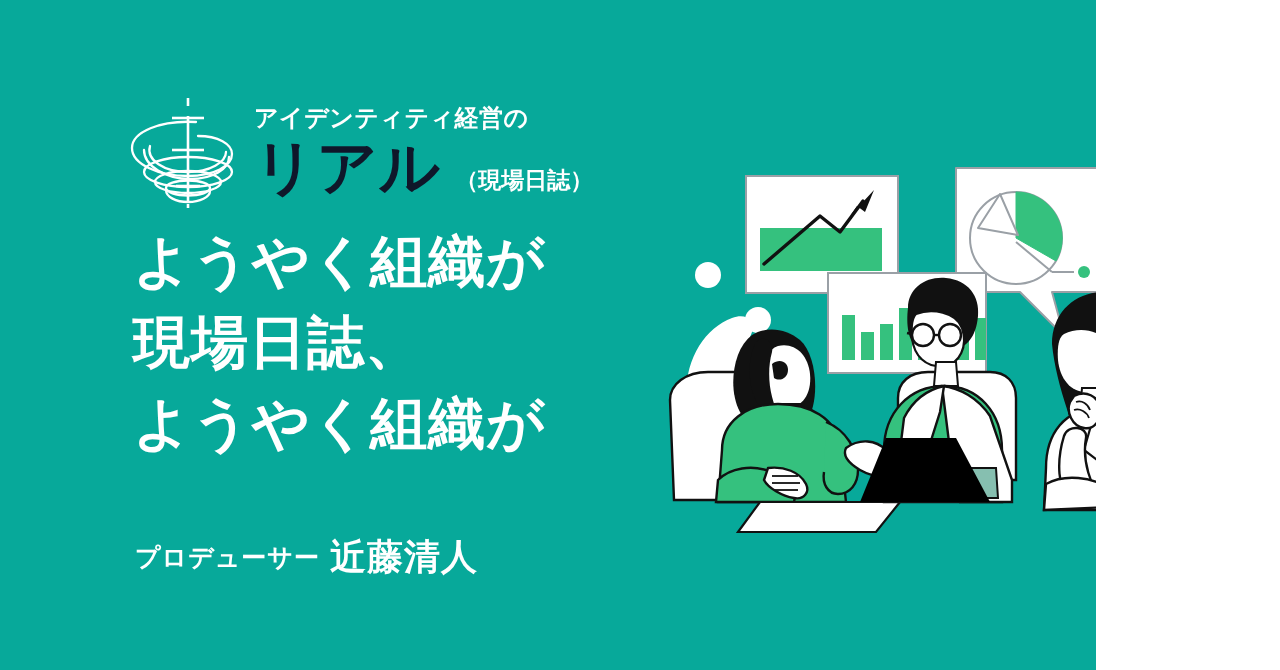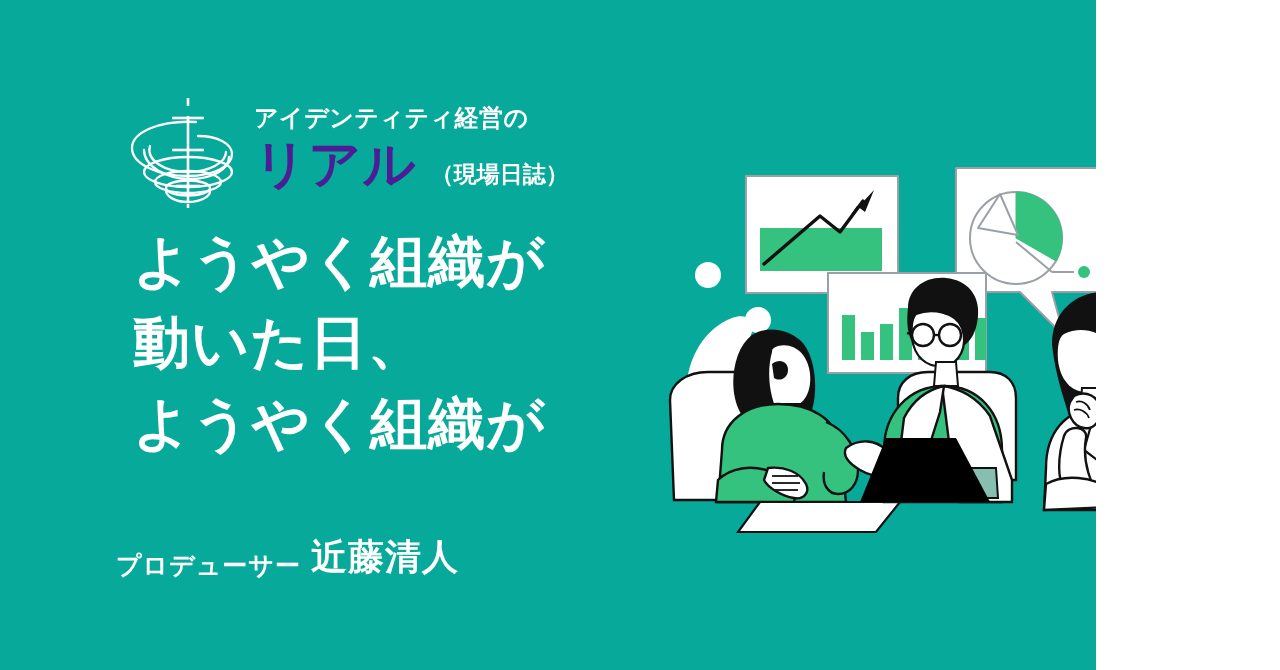--- a/index.html
+++ b/index.html
@@ -42,22 +42,22 @@
     line-height: 1;
     white-space: nowrap;
   }
   .brand-logotype-row {
     display: flex;
     align-items: baseline;
     margin-top: 8px;
     white-space: nowrap;
   }
   .brand-logotype {
-    color: #4c1d95;
-    font-size: 52px;
+    color: #0f172a;
+    font-size: 60px;
     font-weight: 900;
     letter-spacing: 1px;
     line-height: 1;
   }
   .brand-sub {
     color: #ffffff;
     font-size: 23px;
     font-weight: 700;
     line-height: 1;
     margin-left: 14px;
@@ -72,24 +72,24 @@
     font-size: 57px;
     font-weight: 700;
     line-height: 1.42;
     letter-spacing: 1px;
     font-family: Liberation Serif, serif;
   }
   .headline .hl-line { display: block; }
 
   .credit {
     position: absolute;
-    left: 116px;
+    left: 135px;
     top: 533px;
     display: flex;
-    align-items: flex-end;
+    align-items: center;
     white-space: nowrap;
   }
   .credit-role {
     color: #ffffff;
     font-size: 25px;
     font-weight: 700;
     letter-spacing: 1px;
   }
   .credit-name {
     color: #ffffff;
@@ -149,21 +149,21 @@
       <div class="brand-tagline">アイデンティティ経営の</div>
       <div class="brand-logotype-row">
         <span class="brand-logotype">リアル</span>
         <span class="brand-sub">（現場日誌）</span>
       </div>
     </div>
   </div>
 
   <div class="headline">
     <span class="hl-line">ようやく組織が</span>
-    <span class="hl-line">動いた日、</span>
+    <span class="hl-line">現場日誌、</span>
     <span class="hl-line">ようやく組織が</span>
   </div>
 
   <div class="credit">
     <span class="credit-role">プロデューサー</span>
     <span class="credit-name">近藤清人</span>
   </div>
 
   <div class="illustration">
     <svg viewBox="0 0 580 400" xmlns="http://www.w3.org/2000/svg">

